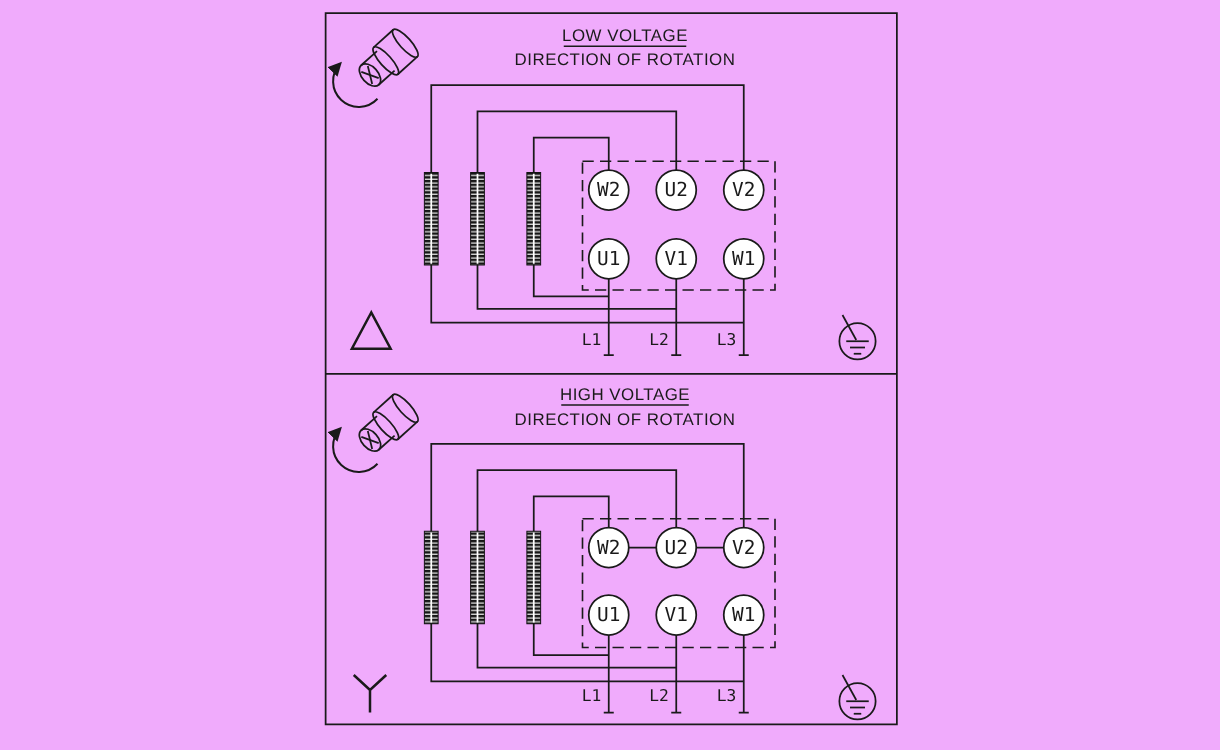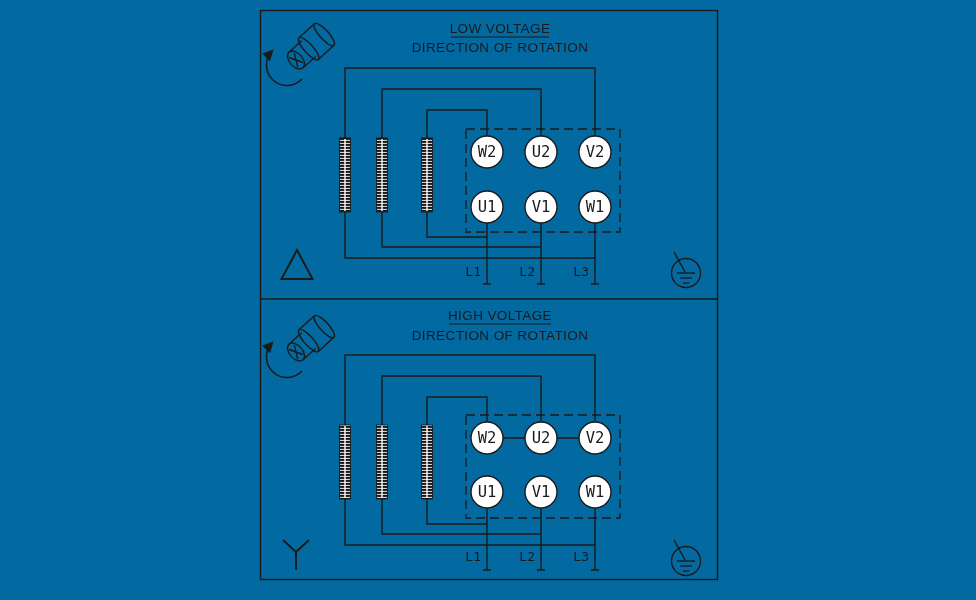--- a/index.html
+++ b/index.html
@@ -1,16 +1,16 @@
 <!DOCTYPE html>
 <html><head>
 <meta charset="utf-8">
 <style>
   html,body{margin:0;padding:0;background:#ffffff;}
-  .stage{width:976px;height:600px;position:relative;background:#0369a1;}
+  .stage{width:976px;height:600px;position:relative;background:#f0abfc;}
   svg{display:block;}
   .frame{fill:none;stroke:#1a1a1a;stroke-width:1.4;}
   .w{fill:none;stroke:#1a1a1a;stroke-width:1.4;}
   .ul{stroke:#1a1a1a;stroke-width:1.1;}
   .dash{fill:none;stroke:#1a1a1a;stroke-width:1.3;stroke-dasharray:9 5;}
   .t{fill:#ffffff;stroke:#1a1a1a;stroke-width:1.4;}
   .bar{fill:url(#barhatch);stroke:#141414;stroke-width:0.8;}
   .barsplit{stroke:#ffffff;stroke-width:1.4;}
   .sym{fill:none;stroke:#1a1a1a;stroke-width:2;}
   .arrow{fill:none;stroke:#1a1a1a;stroke-width:1.6;}

